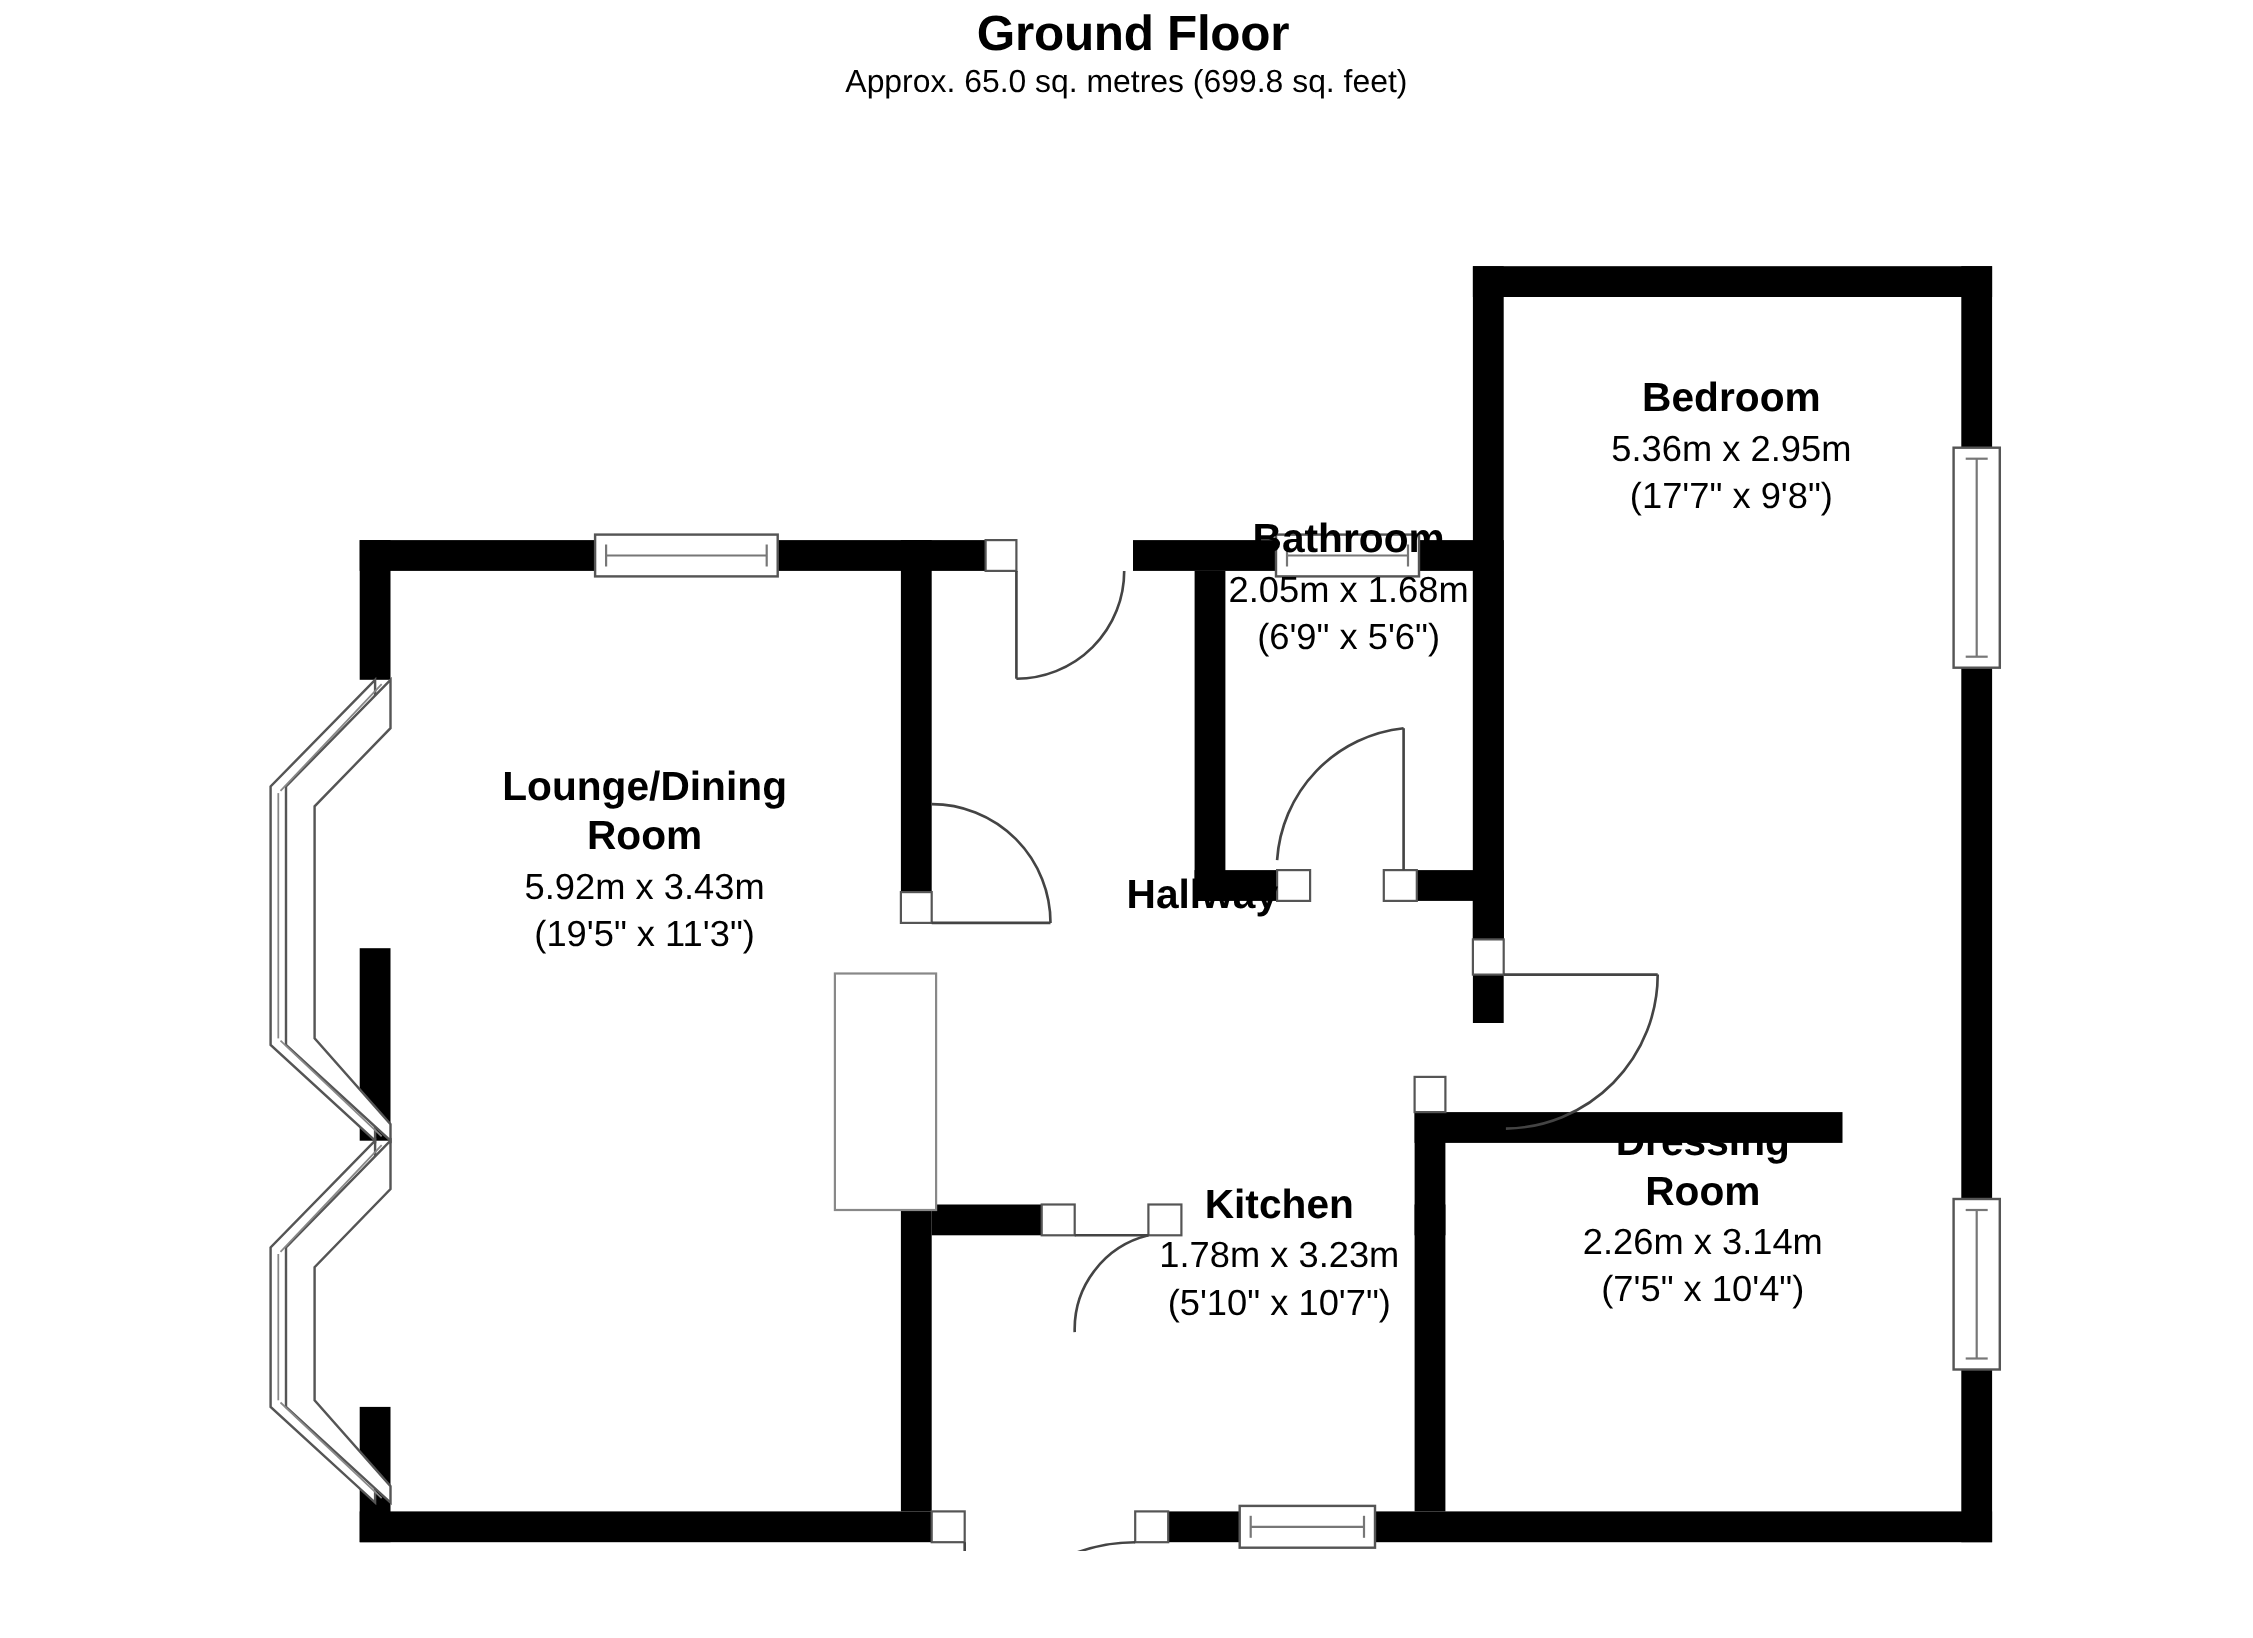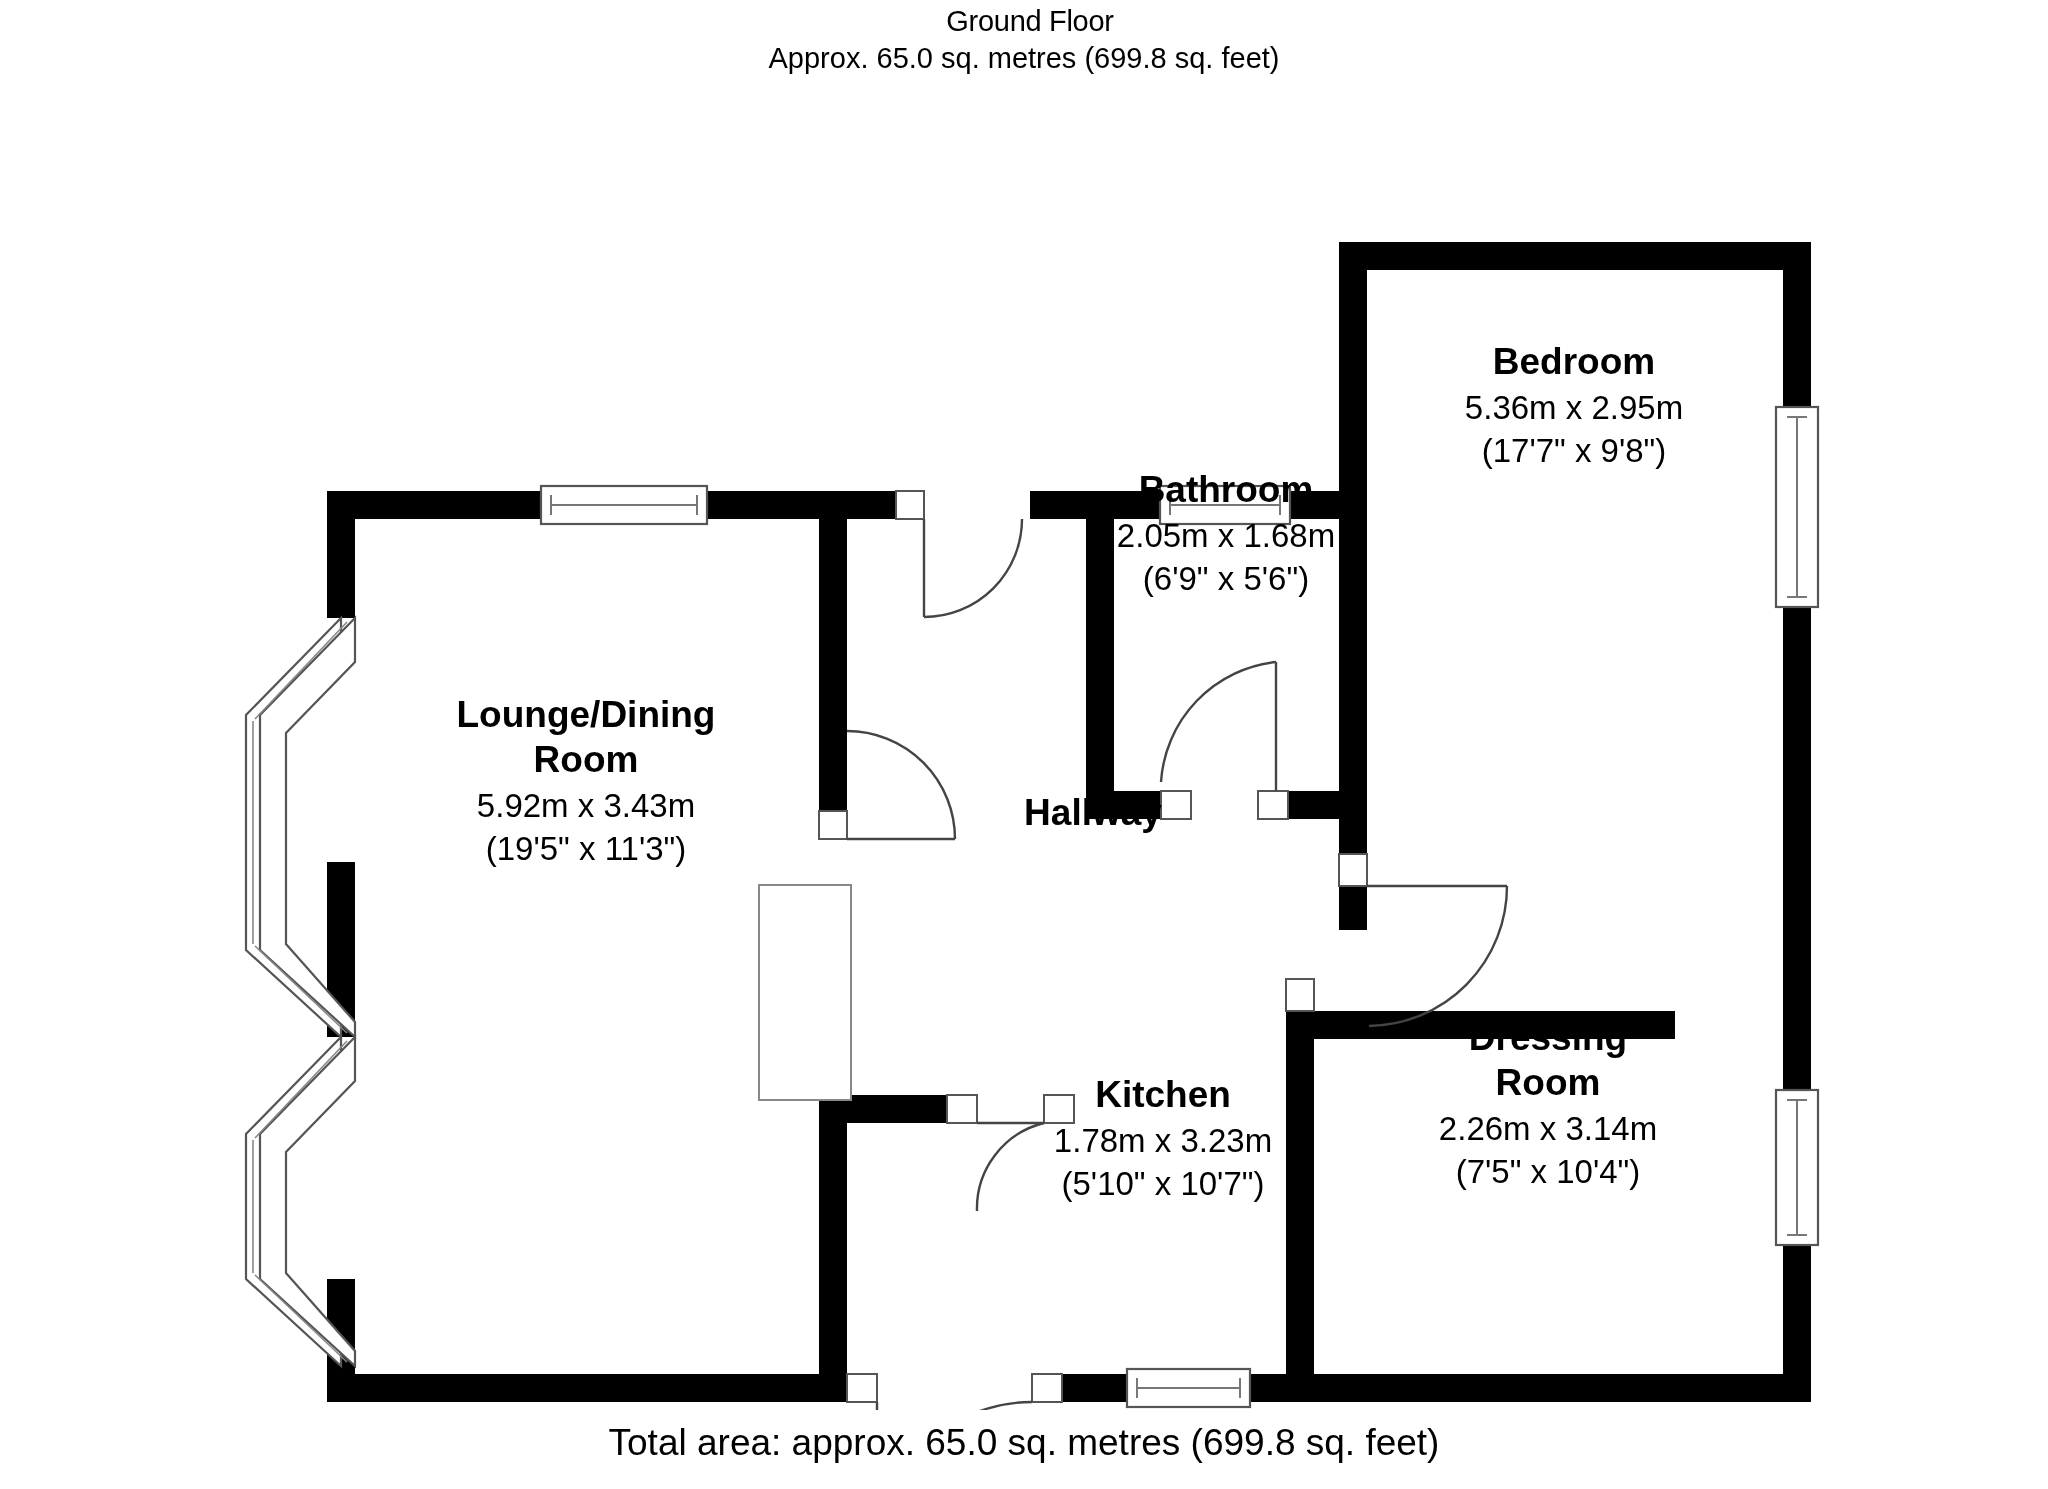--- a/index.html
+++ b/index.html
@@ -22,22 +22,22 @@
     height: 1489px;
   }
   .header {
     position: absolute;
     left: 0;
     top: 0;
     width: 2048px;
     text-align: center;
   }
   .header-title {
-    font-size: 29px;
-    font-weight: normal;
+    font-size: 45px;
+    font-weight: bold;
     letter-spacing: -0.3px;
     margin-top: 6px;
     line-height: 1.05;
     margin-left: 12px;
   }
   .header-subtitle {
     font-size: 29px;
     font-weight: normal;
     margin-top: 7px;
     line-height: 1.05;
@@ -247,15 +247,14 @@
       <g>
         <text class="room-name" x="1548" y="960" text-anchor="middle">Dressing</text>
         <text class="room-name" x="1548" y="1005" text-anchor="middle">Room</text>
         <text class="room-dim" x="1548" y="1050" text-anchor="middle">2.26m x 3.14m</text>
         <text class="room-dim" x="1548" y="1093" text-anchor="middle">(7'5" x 10'4")</text>
       </g>
 
     </g>
   </svg>
 
-  <div class="footer">Total area: approx. 65.0 sq. metres (699.8 sq. feet)</div>
 
 </div>
 
 </body></html>

